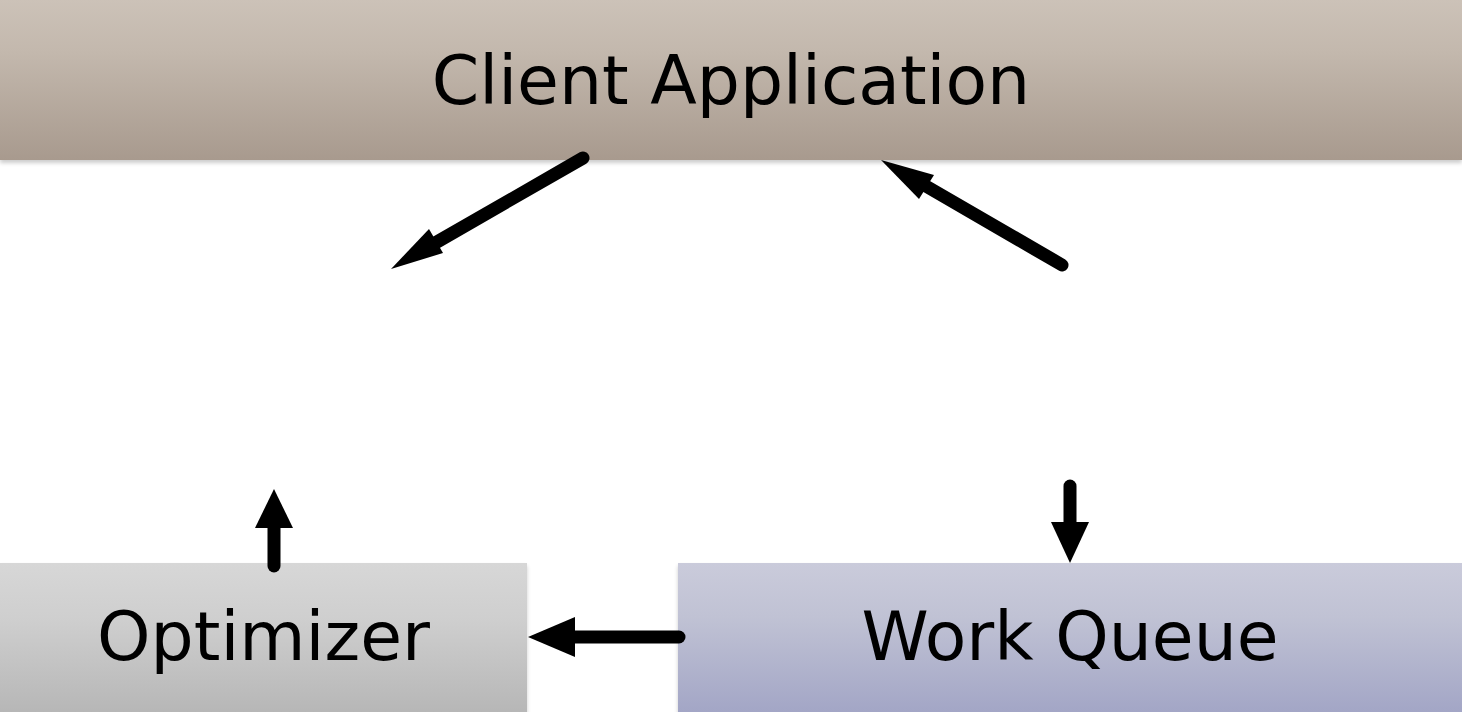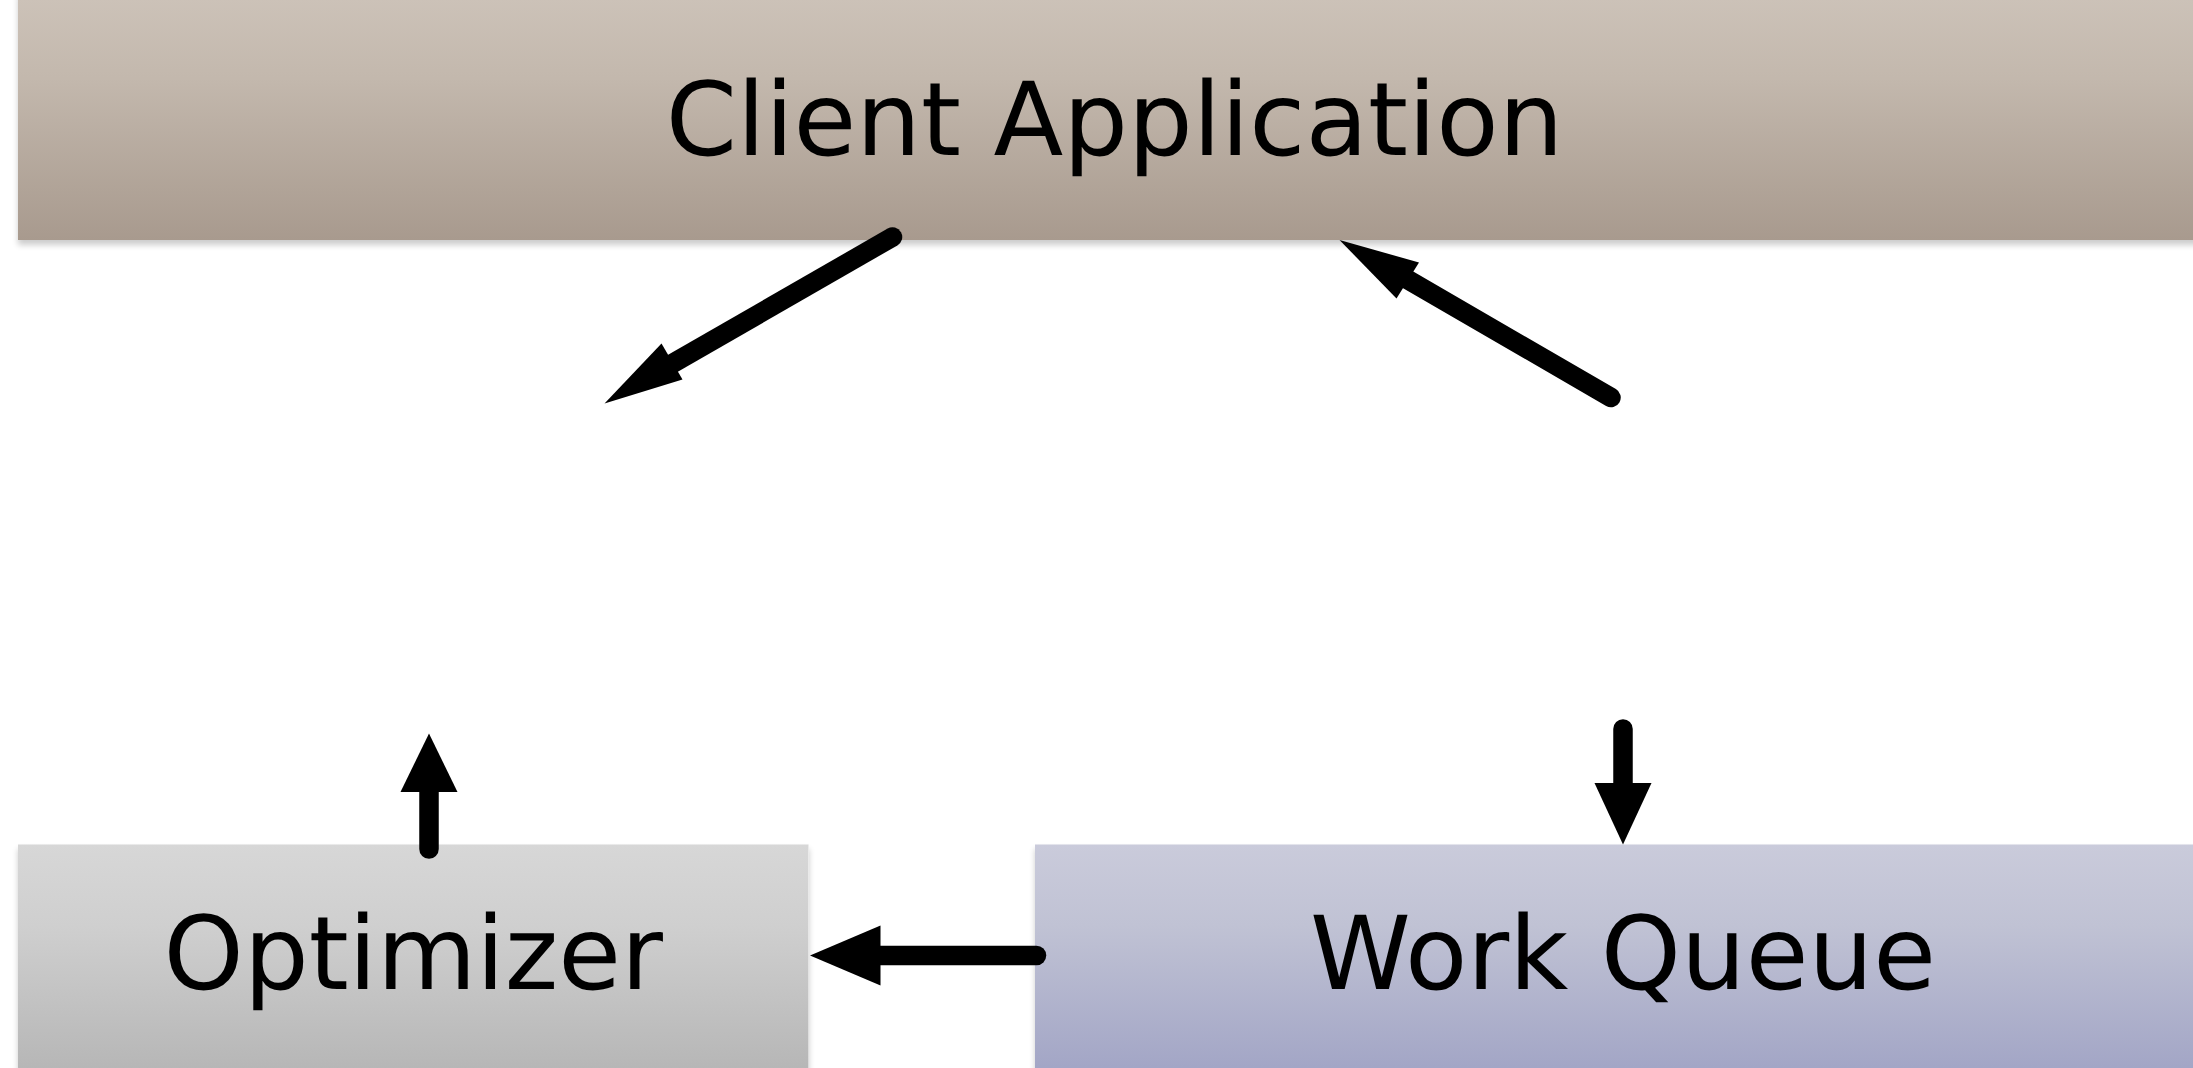--- a/index.html
+++ b/index.html
@@ -10,21 +10,21 @@
   body {
     width: 1462px;
     height: 712px;
     position: relative;
     overflow: hidden;
     font-family: "DejaVu Sans", "Liberation Sans", sans-serif;
   }
 
   .stage {
     position: absolute;
-    left: 12px; top: 0;
+    left: 0; top: 0;
     width: 1290px;
     height: 712px;
   }
 
   .node {
     position: absolute;
     display: flex;
     align-items: center;
     justify-content: center;
     box-sizing: border-box;

